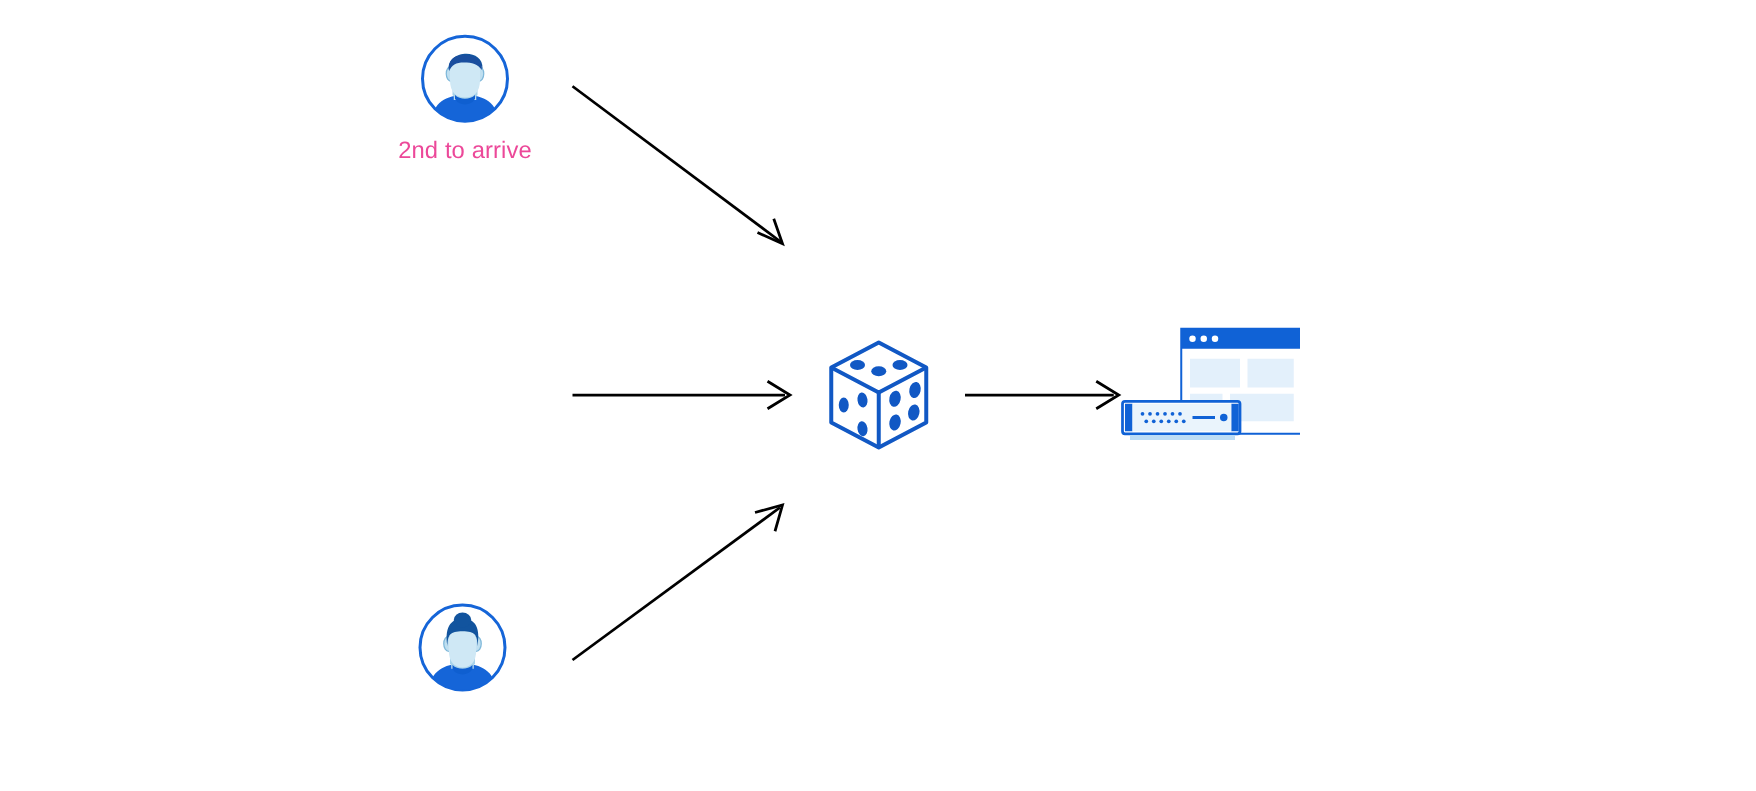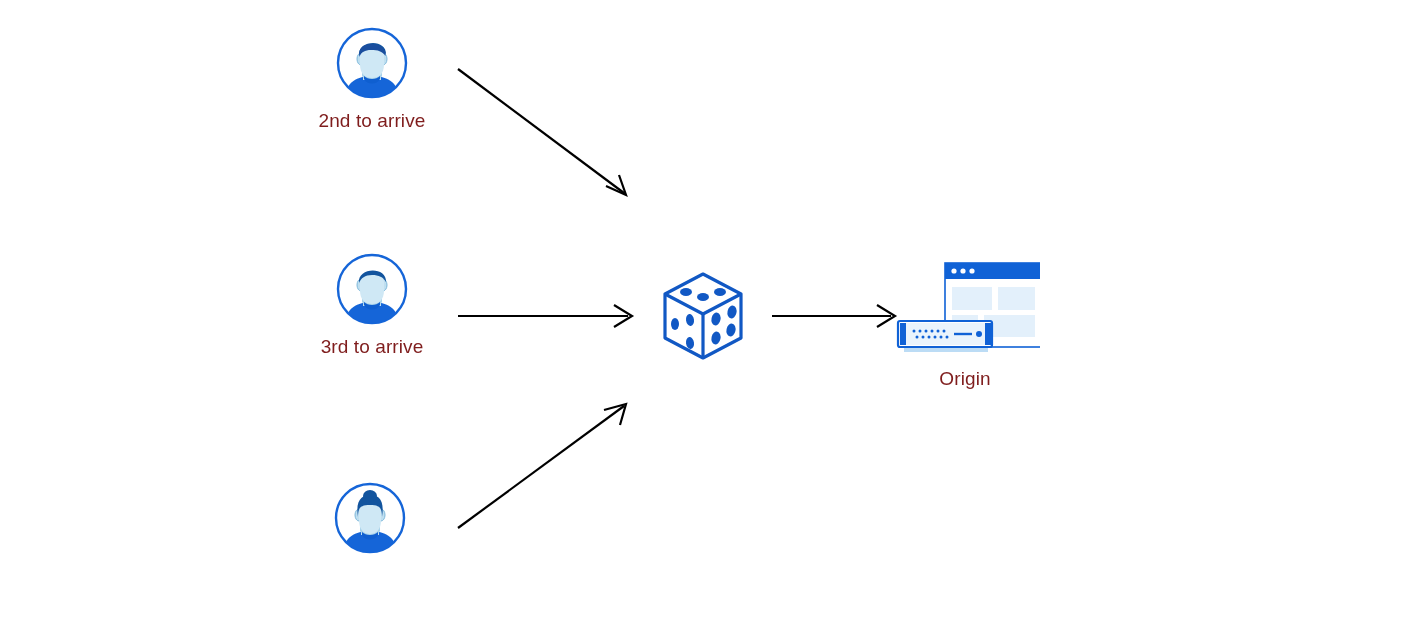--- a/index.html
+++ b/index.html
@@ -28,21 +28,21 @@
   .avatar {
     width: 74px;
     height: 74px;
     margin: 0 auto;
     display: block;
   }
   .node-label {
     display: block;
     margin-top: 10px;
     font-size: 19px;
-    color: #7f1d1d;
+    color: #ec4899;
     letter-spacing: 0.1px;
     line-height: 1.2;
     white-space: nowrap;
   }
   .origin-node {
     width: 180px;
     text-align: center;
   }
   .origin-graphic {
     width: 150px;
@@ -124,41 +124,20 @@
         <ellipse cx="48" cy="33" rx="4" ry="6" fill="#bfdff0" stroke="#7fb8da" stroke-width="1"></ellipse>
         <path d="M25 30 C25 17 49 17 49 30 L49 38 C49 48 44 52 37 52 C30 52 25 48 25 38 Z" fill="#cfe8f5"></path>
         <path d="M24 30 C22 14 52 12 51 29 C49 24 45 22 37 22 C30 22 26 25 24 30 Z" fill="#12549e"></path>
         <path d="M24.5 31 C23 22 28 18 36 18 C45 18 51 22 50.5 30 C47 25 43 24 36 24 C30 24 26 26 24.5 31 Z" fill="#1a4e9e"></path>
         <path d="M29 53 C32 59 42 59 45 53 L45 50 C41 54 33 54 29 50 Z" fill="#0f5fd0"></path>
       </g>
     </svg>
     <span class="node-label">2nd to arrive</span>
   </div>
 
-  <div class="node avatar-node" style="left:292px; top:252px;">
-    <svg class="avatar" viewBox="0 0 74 74">
-      <defs>
-        <clipPath id="clipB">
-            <circle cx="37" cy="37" r="34"></circle>
-          </clipPath>
-      </defs>
-      <circle cx="37" cy="37" r="34" fill="#ffffff" stroke="#1565d8" stroke-width="2.4"></circle>
-      <g clip-path="url(#clipB)">
-        <path d="M10 74 C10 57 21 50 37 50 C53 50 64 57 64 74 Z" fill="#1565d8"></path>
-        <path d="M28 42 h18 v12 h-18 z" fill="#bfdff0"></path>
-        <path d="M27 50 C30 55 44 55 47 50 L47 44 h-20 z" fill="#a9d3ea"></path>
-        <ellipse cx="26" cy="33" rx="4" ry="6" fill="#bfdff0" stroke="#7fb8da" stroke-width="1"></ellipse>
-        <ellipse cx="48" cy="33" rx="4" ry="6" fill="#bfdff0" stroke="#7fb8da" stroke-width="1"></ellipse>
-        <path d="M25 30 C25 17 49 17 49 30 L49 38 C49 48 44 52 37 52 C30 52 25 48 25 38 Z" fill="#cfe8f5"></path>
-        <path d="M24 31 C22 15 52 14 51 30 C48 25 44 23 37 23 C30 23 26 26 24 31 Z" fill="#12549e"></path>
-        <path d="M29 53 C32 59 42 59 45 53 L45 50 C41 54 33 54 29 50 Z" fill="#0f5fd0"></path>
-      </g>
-    </svg>
-    <span class="node-label">3rd to arrive</span>
-  </div>
 
   <div class="node avatar-node" style="left:290px; top:481px;">
     <svg class="avatar" viewBox="0 0 74 74">
       <defs>
         <clipPath id="clipC">
             <circle cx="37" cy="37" r="34"></circle>
           </clipPath>
       </defs>
       <circle cx="37" cy="37" r="34" fill="#ffffff" stroke="#1565d8" stroke-width="2.4"></circle>
       <g clip-path="url(#clipC)">
@@ -236,16 +215,15 @@
             <circle cx="33" cy="79" r="1.5"></circle>
           <circle cx="39" cy="79" r="1.5"></circle>
             <circle cx="45" cy="79" r="1.5"></circle>
           <circle cx="51" cy="79" r="1.5"></circle>
             <circle cx="57" cy="79" r="1.5"></circle>
         </g>
         <line x1="64" y1="76" x2="82" y2="76" stroke="#1062d6" stroke-width="2.4"></line>
         <circle cx="89" cy="76" r="3" fill="#1062d6"></circle>
       </g>
     </svg>
-    <span class="node-label">Origin</span>
   </div>
 
 </div>
 
 </body></html>

